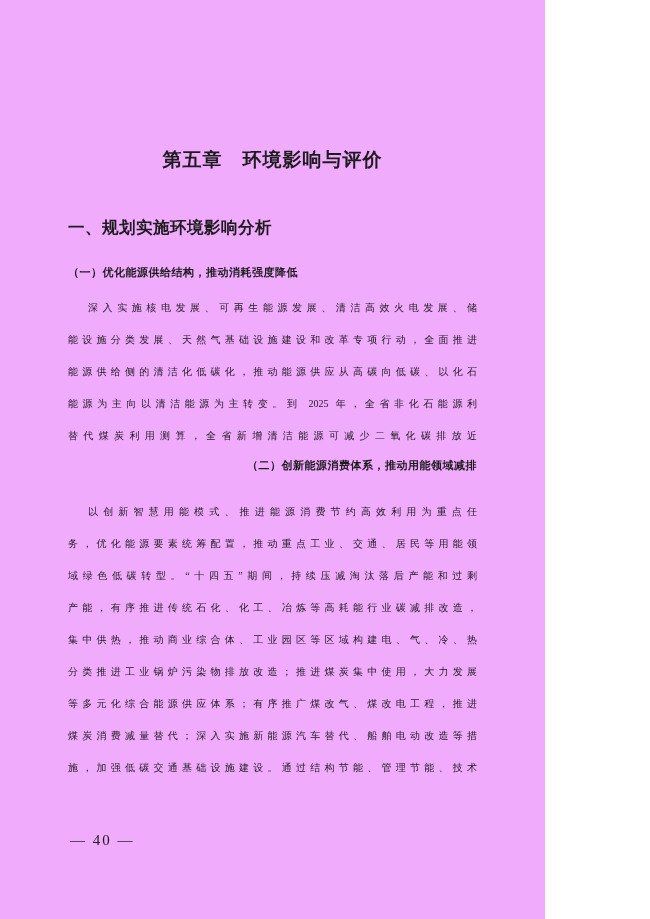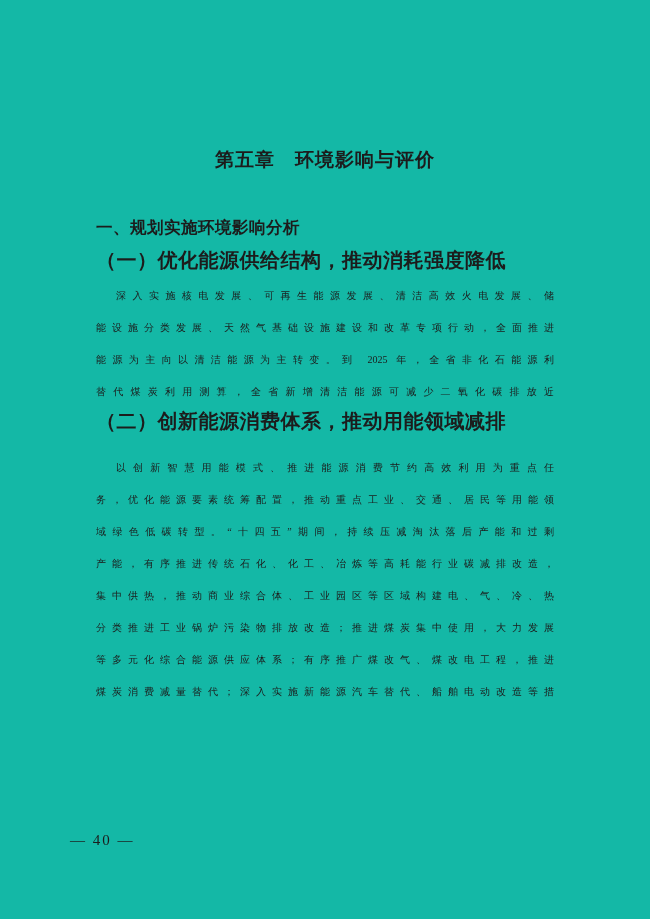--- a/index.html
+++ b/index.html
@@ -2,25 +2,25 @@
 <html><head>
 <meta charset="utf-8">
 <style>
   html, body {
     margin: 0;
     padding: 0;
     background: #ffffff;
   }
   .page {
     position: relative;
-    width: 650px;
+    width: 545px;
     height: 919px;
-    background: #14b8a6;
+    background: #f0abfc;
     box-sizing: border-box;
-    padding: 0 96px;
+    padding: 0 68px;
     overflow: hidden;
     font-family: "Liberation Serif", "DejaVu Serif", serif;
     color: #1c1c1c;
   }
   .chapter-title {
     margin: 0;
     padding-top: 148px;
     font-family: "Liberation Sans", "DejaVu Sans", sans-serif;
     font-weight: bold;
     font-size: 19px;
@@ -30,29 +30,30 @@
   }
   .section-heading {
     margin: 45px 0 0 0;
     font-family: Liberation Sans, sans-serif;
     font-weight: bold;
     font-size: 16.5px;
     line-height: 22px;
     letter-spacing: 0.5px;
   }
   .subsection-heading {
-    margin: 11px 0 0 0;
+    margin: 23px 0 0 0;
     font-family: "Liberation Serif", "DejaVu Serif", serif;
     font-weight: bold;
-    font-size: 20px;
+    font-size: 11px;
     line-height: 22px;
     letter-spacing: 0.5px;
   }
   .subsection-heading.second {
     margin-top: 2px;
+    text-align: right;
   }
   .para {
     margin: 9px 0 0 0;
   }
   .para.second {
     margin-top: 20px;
   }
   .line {
     font-size: 10px;
     line-height: 32px;
@@ -85,32 +86,34 @@
 
   <h1 class="chapter-title">第五章　环境影响与评价</h1>
 
   <h2 class="section-heading">一、规划实施环境影响分析</h2>
 
   <h3 class="subsection-heading">（一）优化能源供给结构，推动消耗强度降低</h3>
 
   <div class="para">
     <div class="line indent">深入实施核电发展、可再生能源发展、清洁高效火电发展、储</div>
     <div class="line">能设施分类发展、天然气基础设施建设和改革专项行动，全面推进</div>
+    <div class="line">能源供给侧的清洁化低碳化，推动能源供应从高碳向低碳、以化石</div>
     <div class="line">能源为主向以清洁能源为主转变。到 2025 年，全省非化石能源利</div>
     <div class="line">替代煤炭利用测算，全省新增清洁能源可减少二氧化碳排放近</div>
   </div>
 
   <h3 class="subsection-heading second">（二）创新能源消费体系，推动用能领域减排</h3>
 
   <div class="para second">
     <div class="line indent">以创新智慧用能模式、推进能源消费节约高效利用为重点任</div>
     <div class="line">务，优化能源要素统筹配置，推动重点工业、交通、居民等用能领</div>
     <div class="line">域绿色低碳转型。“十四五”期间，持续压减淘汰落后产能和过剩</div>
     <div class="line">产能，有序推进传统石化、化工、冶炼等高耗能行业碳减排改造，</div>
     <div class="line">集中供热，推动商业综合体、工业园区等区域构建电、气、冷、热</div>
     <div class="line">分类推进工业锅炉污染物排放改造；推进煤炭集中使用，大力发展</div>
     <div class="line">等多元化综合能源供应体系；有序推广煤改气、煤改电工程，推进</div>
     <div class="line">煤炭消费减量替代；深入实施新能源汽车替代、船舶电动改造等措</div>
+    <div class="line">施，加强低碳交通基础设施建设。通过结构节能、管理节能、技术</div>
   </div>
 
   <div class="page-footer">— 40 —</div>
 
 </div>
 
 </body></html>

